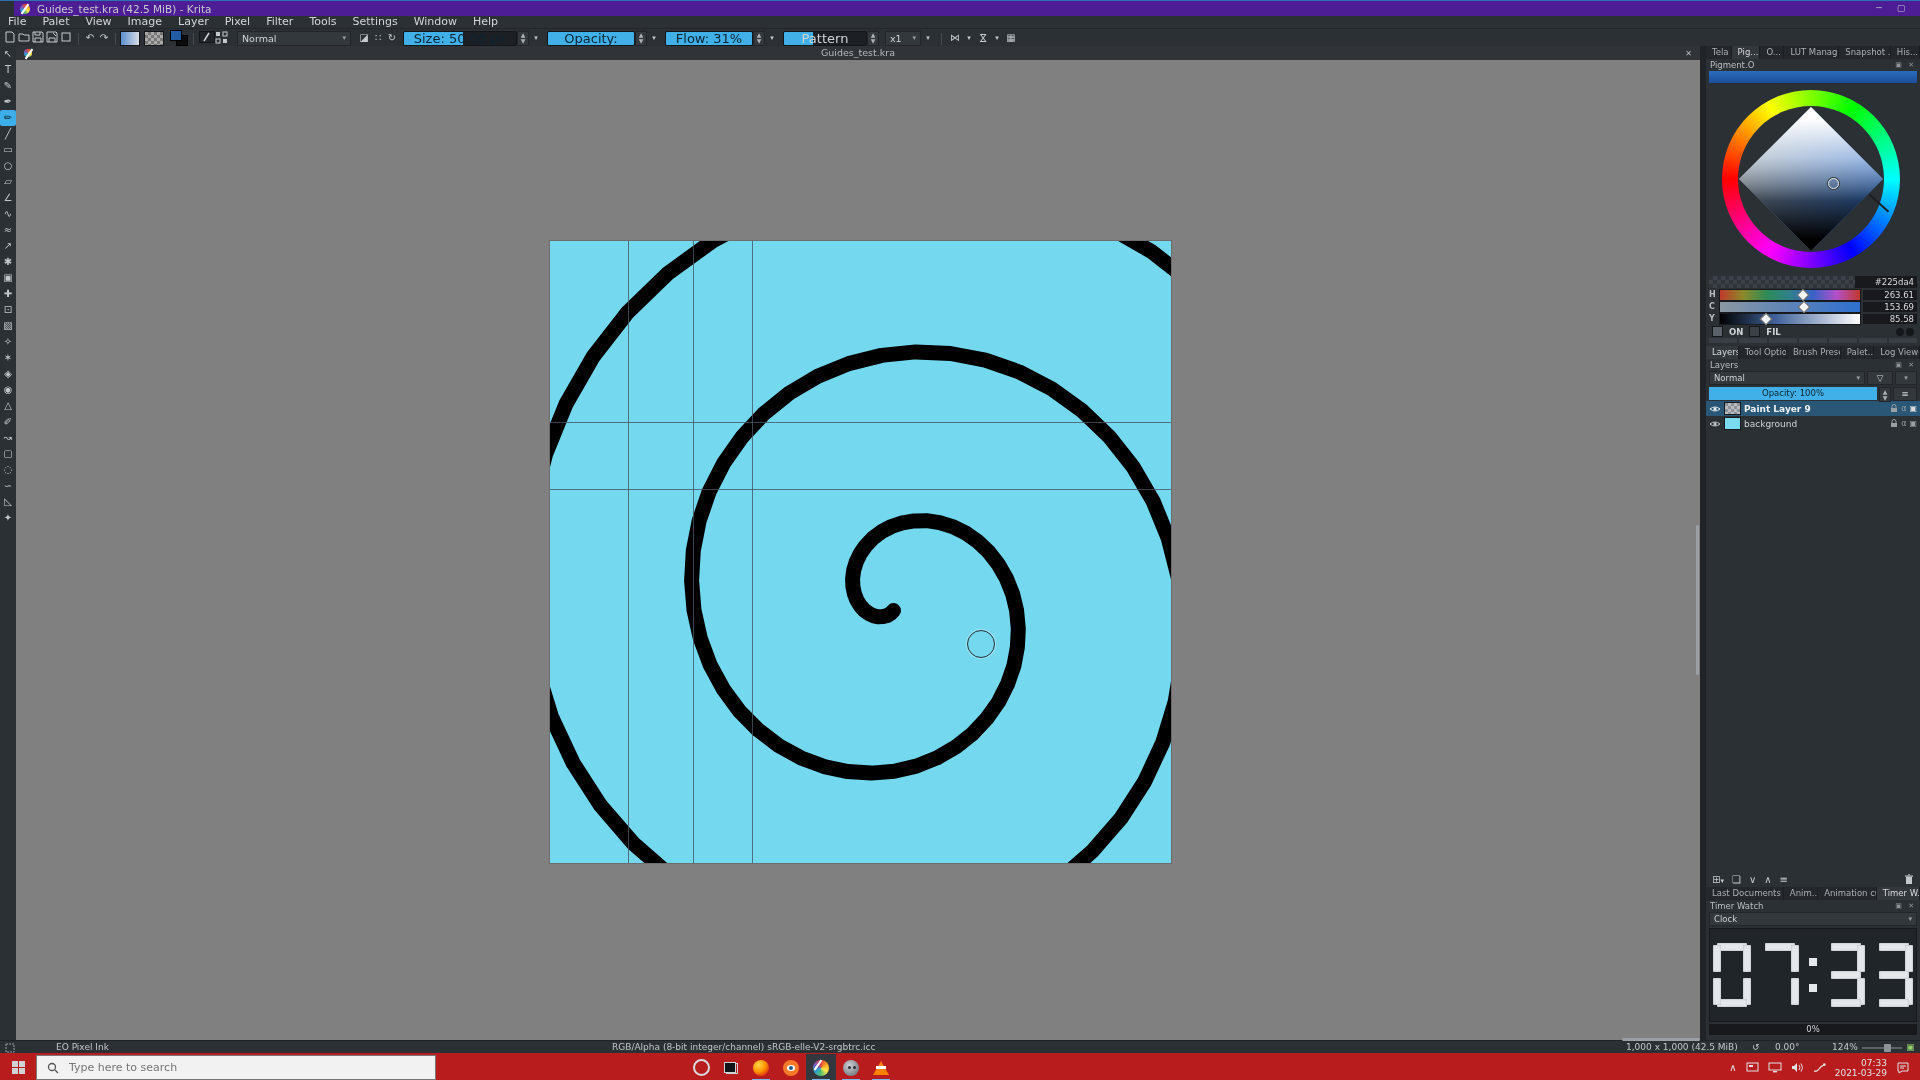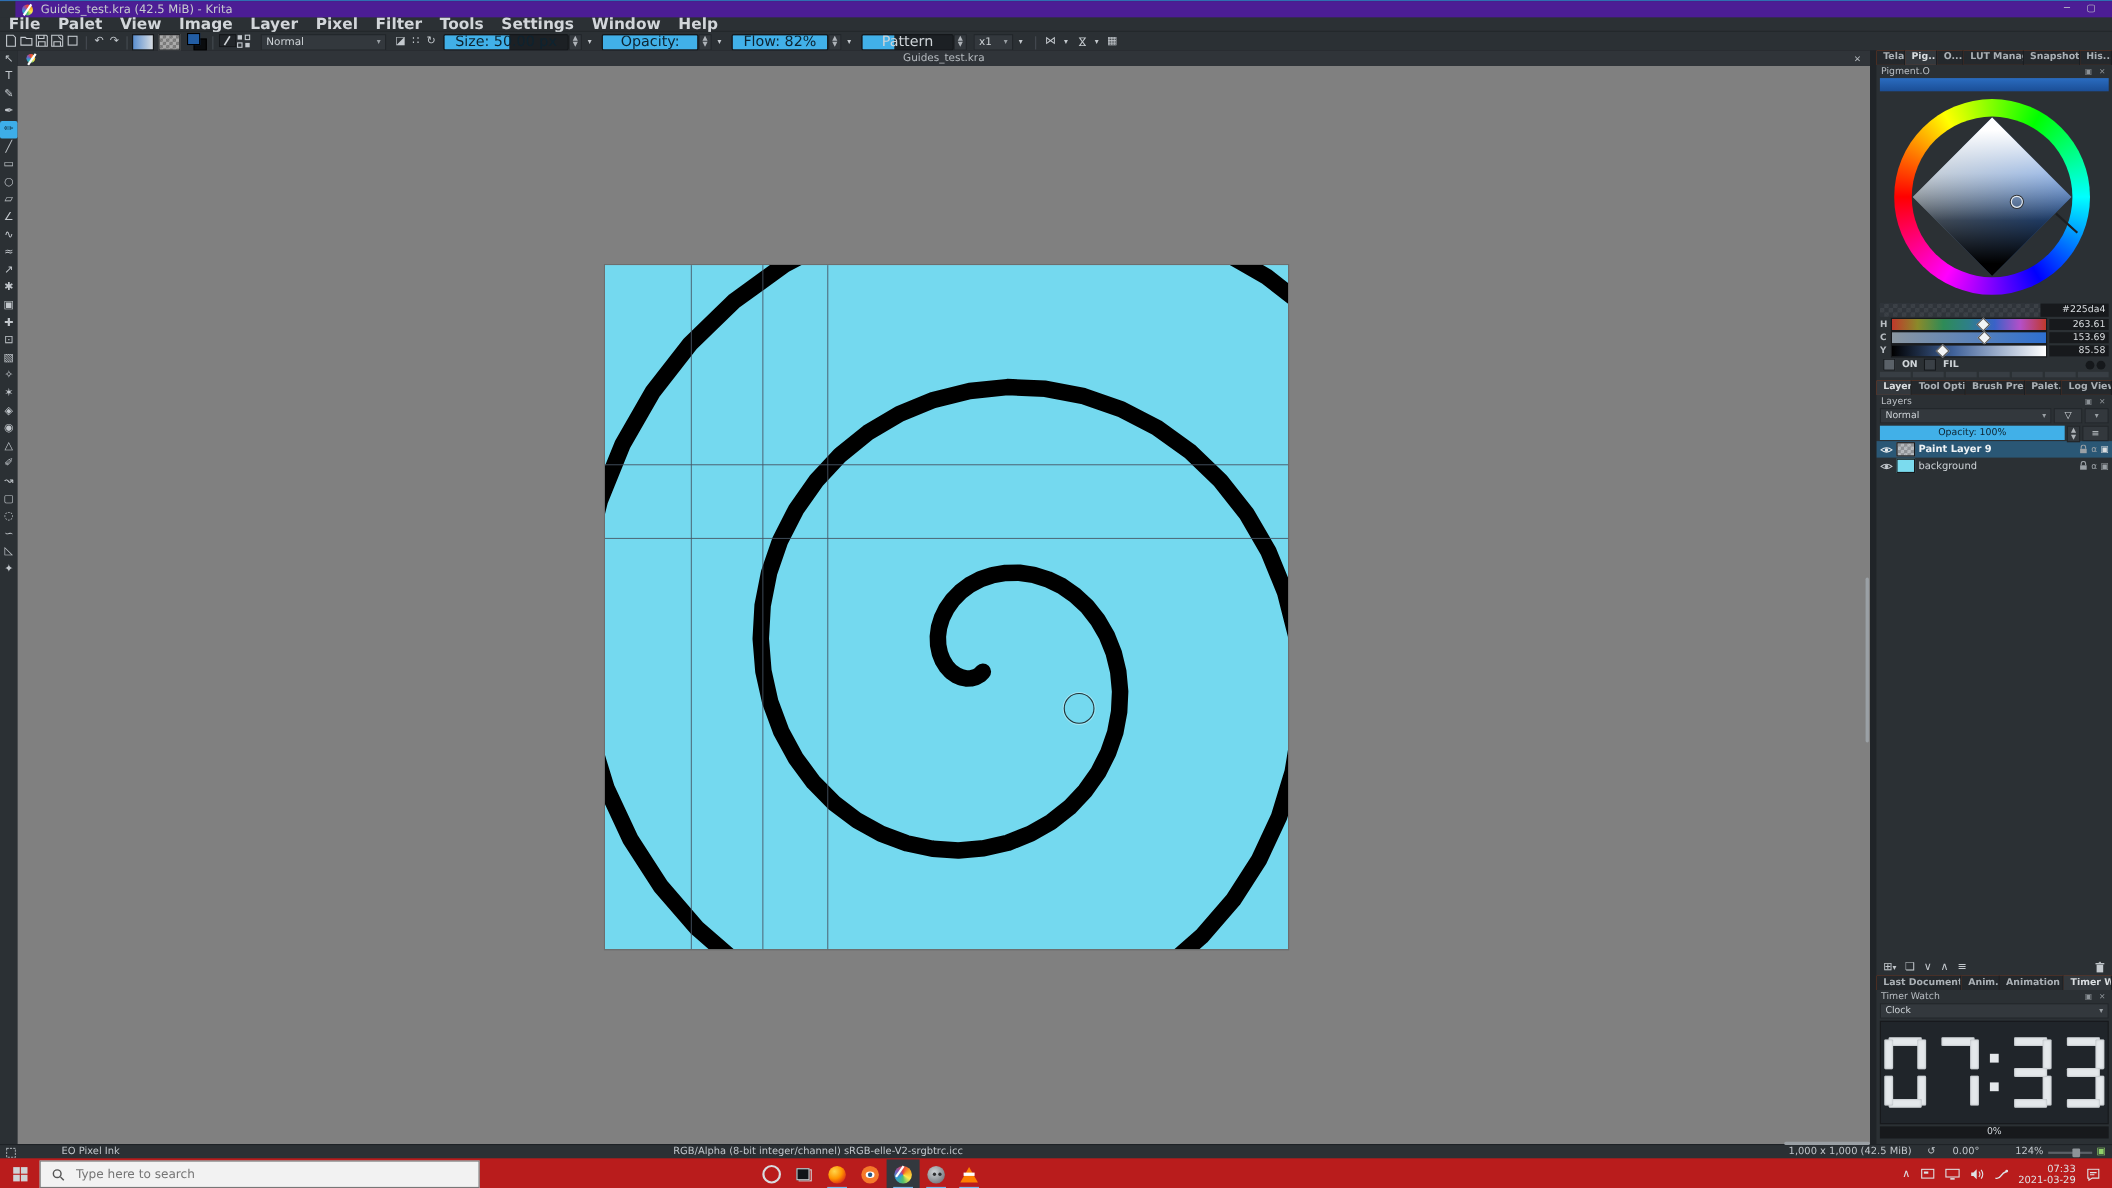--- a/index.html
+++ b/index.html
@@ -11,21 +11,21 @@
   #accent-line{left:0;top:0;width:1920px;height:1px;background:#2e6fb2;}
   #titlebar{left:14px;top:1px;width:1920px;height:15px;background:#4c1d95;}
   #titlebar .t{font-size:10.5px;color:#c6cbd0;}
   .krita-logo{width:10px;height:10px;border-radius:50%;
      background:conic-gradient(#e8413c,#f6a821,#ffe94e,#54c06a,#2f9fd0,#7b5bbf,#e8413c);
      position:relative;}
   .krita-logo:after{content:"";position:absolute;left:4px;top:-1px;width:2px;height:12px;
      background:#fff;transform:rotate(35deg);}
   .winbtn{width:22px;height:13px;text-align:center;font-size:9px;line-height:13px;color:#bfc4c9;}
   #menubar{left:0;top:16px;width:1920px;height:12px;background:#2b3034;border-bottom:1px solid #23272b;}
-  .menu-item{font-size:14px;padding:0 8px;line-height:12px;color:#d2d6da;font-weight:bold;}
+  .menu-item{font-size:11px;padding:0 8px;line-height:12px;color:#d2d6da;}
   #toolbar{left:0;top:29px;width:1920px;height:17px;background:#2b3034;border-bottom:1px solid #1e2226;}
   .tbtn{height:14px;min-width:14px;margin-top:1px;text-align:center;line-height:14px;
         font-size:10px;color:#c4c9ce;}
   .tsep{width:1px;height:12px;background:#454b51;margin-top:2px;}
   .tslider{height:13px;margin-top:1px;background:#1c2024;border:1px solid #14171a;
            position:relative;border-radius:2px;overflow:hidden;}
   .tslider .fill{position:absolute;left:0;top:0;bottom:0;background:#41b0e8;}
   .tslider .lab{position:absolute;left:0;right:0;top:0;bottom:0;text-align:center;
                 font-size:13px;line-height:13px;color:#0d2330;z-index:2;}
   .tslider.dark .lab{color:#cfd4d8;}
@@ -46,21 +46,21 @@
   #paper{position:absolute;left:534px;top:181px;width:621px;height:622px;overflow:hidden;
          box-shadow:0 0 0 1px #6d6d6d;}
   .guide-v{position:absolute;top:0;bottom:0;width:1px;background:rgba(70,85,100,.8);}
   .guide-h{position:absolute;left:0;right:0;height:1px;background:rgba(70,85,100,.8);}
   #brush-cursor{position:absolute;width:26px;height:26px;border:1.5px solid rgba(20,20,20,.85);
       border-radius:50%;box-shadow:0 0 0 1px rgba(255,255,255,.35);}
   #canvas-vscroll{position:absolute;right:1px;top:465px;width:3px;height:150px;background:#9aa0a5;border-radius:2px;}
   
   #right-divider{left:1700px;top:46px;width:6px;height:994px;background:#202428;}
   #right-dock{left:1706px;top:46px;width:214px;height:994px;background:#2b3034;}
-  .dtabs{display:flex;background:#c2410c;height:13px;font-weight:bold;}
+  .dtabs{display:flex;background:#000000;height:13px;}
   .dtab{font-size:8.5px;color:#aab0b5;padding:0 6px;line-height:13px;background:#24282c;
         border-right:1px solid #1b1e22;white-space:nowrap;overflow:hidden;}
   .dtab.active{background:#33383d;color:#d9dde0;}
   .dhead{height:11px;display:flex;align-items:center;padding:0 4px;font-size:8.5px;color:#b9bec3;}
   .dhead .hicons{margin-left:auto;font-size:7px;color:#8d9398;letter-spacing:2px;}
   #pigment-bar{height:12px;margin:1px 3px;background:linear-gradient(180deg,#2a6cc0,#1b4e96);}
   #wheel-wrap{position:relative;height:192px;}
   #hue-ring{position:absolute;left:16px;top:6px;width:178px;height:178px;border-radius:50%;
      background:conic-gradient(from 270deg,#f00,#ff0,#0f0,#0ff,#00f,#f0f,#f00);}
   #hue-ring-hole{position:absolute;left:32px;top:22px;width:146px;height:146px;border-radius:50%;background:#2b3034;}
@@ -253,21 +253,21 @@
       <div class="fill" style="width:100%"></div>
         <div class="lab">Opacity: 100%</div>
       </div>
     <div class="spin">
         <span>▲</span>
         <span>▼</span>
       </div>
     <div class="tbtn" style="font-size:7px">▾</div>
     <div class="tslider" style="width:86px;margin-left:4px">
       <div class="fill" style="width:100%"></div>
-        <div class="lab">Flow: 82%</div>
+        <div class="lab">Flow: 31%</div>
       </div>
     <div class="spin">
         <span>▲</span>
         <span>▼</span>
       </div>
     <div class="tbtn" style="font-size:7px">▾</div>
     <div class="tslider dark" style="width:82px;margin-left:4px">
       <div class="fill" style="width:35%"></div>
         <div class="lab">Pattern Scale: 0.50x</div>
       </div>

